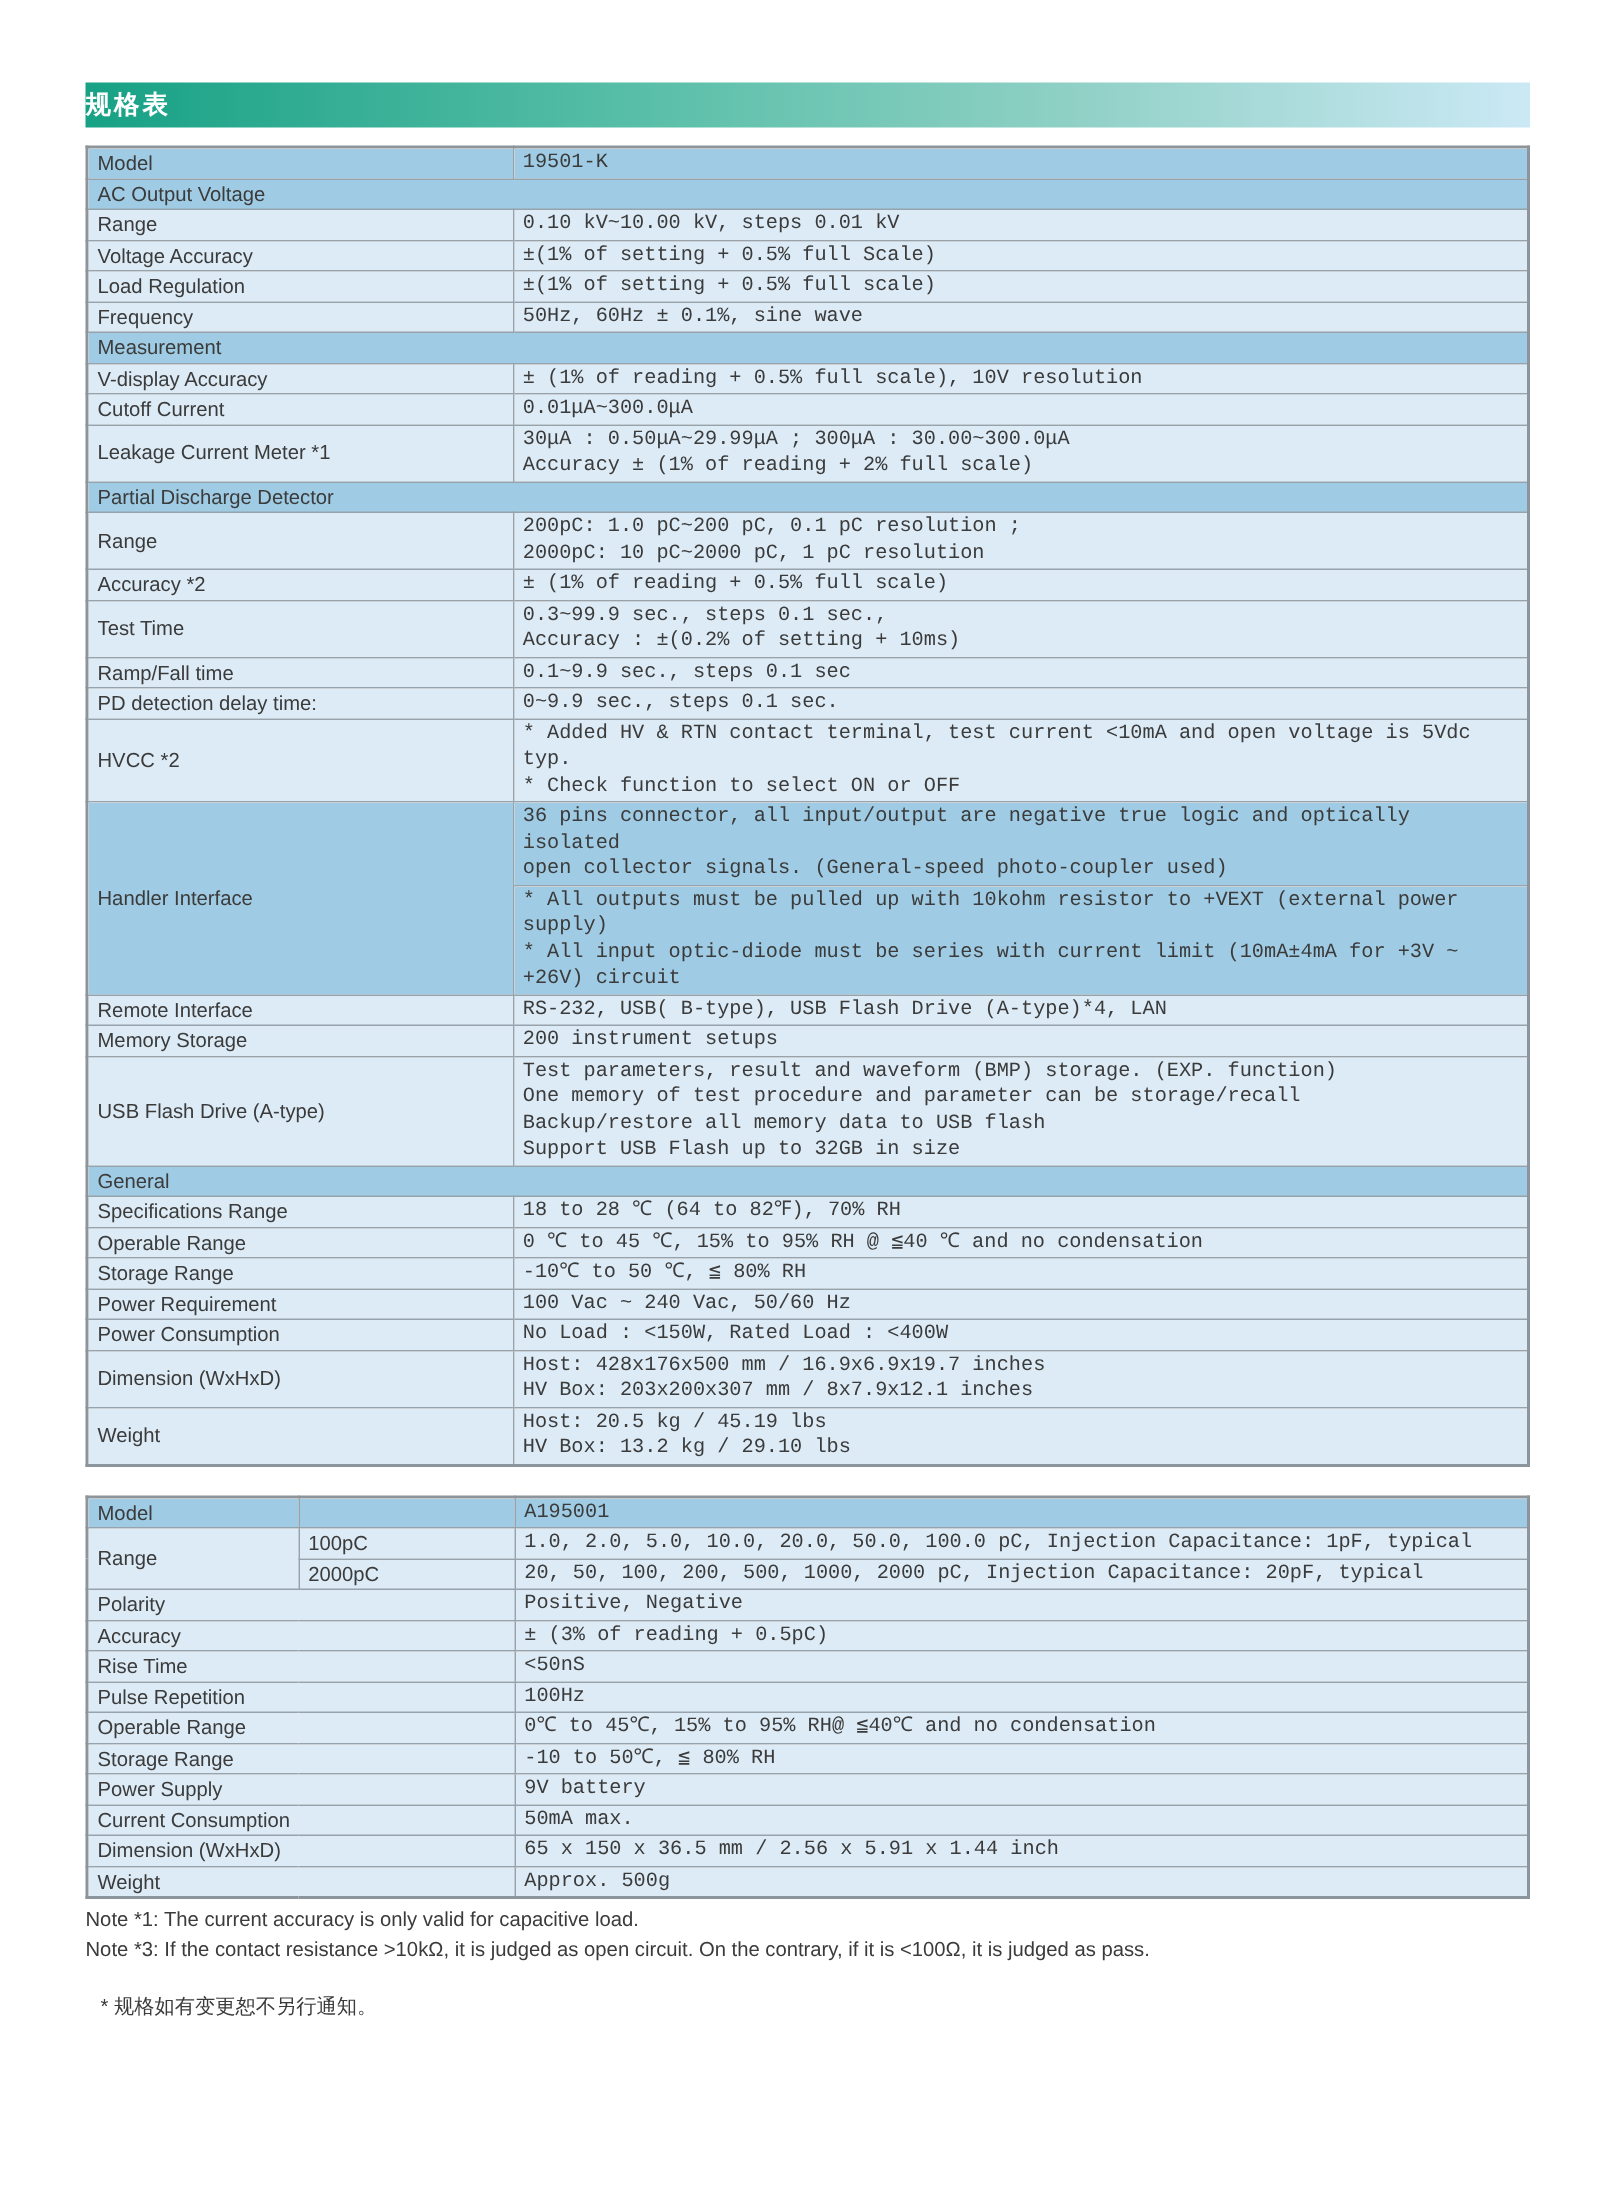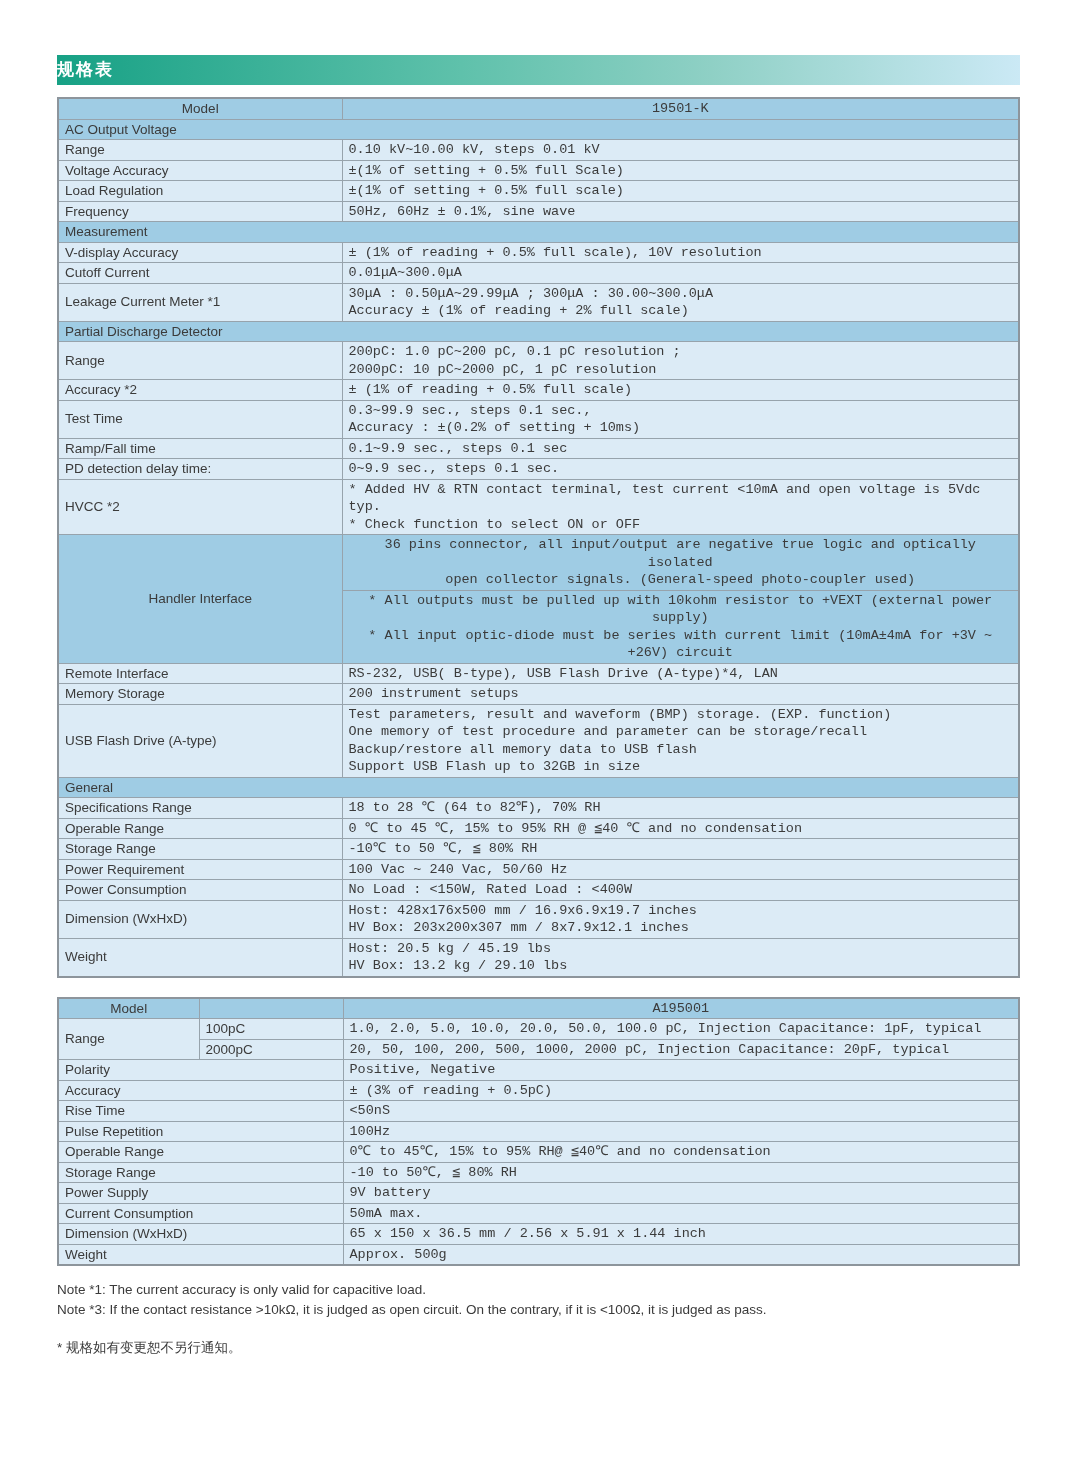--- a/index.html
+++ b/index.html
@@ -26,25 +26,25 @@
   table.spec.t2{margin-top:19px;}
   table.spec td{
     border:1px solid var(--bin);
     background:var(--row-light);
     padding:1px 6px;
     font-size:13.5px;line-height:17.5px;
     vertical-align:middle;
     overflow:hidden;white-space:nowrap;
   }
   table.spec td.wrapok{white-space:normal;font-family:Liberation Mono, monospace;}
-  table.spec td.mid{background:var(--row-mid);text-align:center;}
+  table.spec td.mid{background:var(--row-mid);}
   table.spec td.sec{background:var(--row-mid);margin-top:13px;}
-  .notes{margin-top:14px;font-size:13.5px;line-height:19.5px;}
+  .notes{margin-top:4px;font-size:13.5px;line-height:19.5px;}
   .notes p{margin:0;}
-  .disclaimer{margin-top:20px;font-size:13.5px;}
+  .disclaimer{margin-top:20px;font-size:13.5px;margin-left:10px;}
 </style>
 </head>
 <body>
 
 <div class="wrap">
 
   <div class="titlebar">规格表</div>
 
   <table class="spec t1">
     <colgroup>

